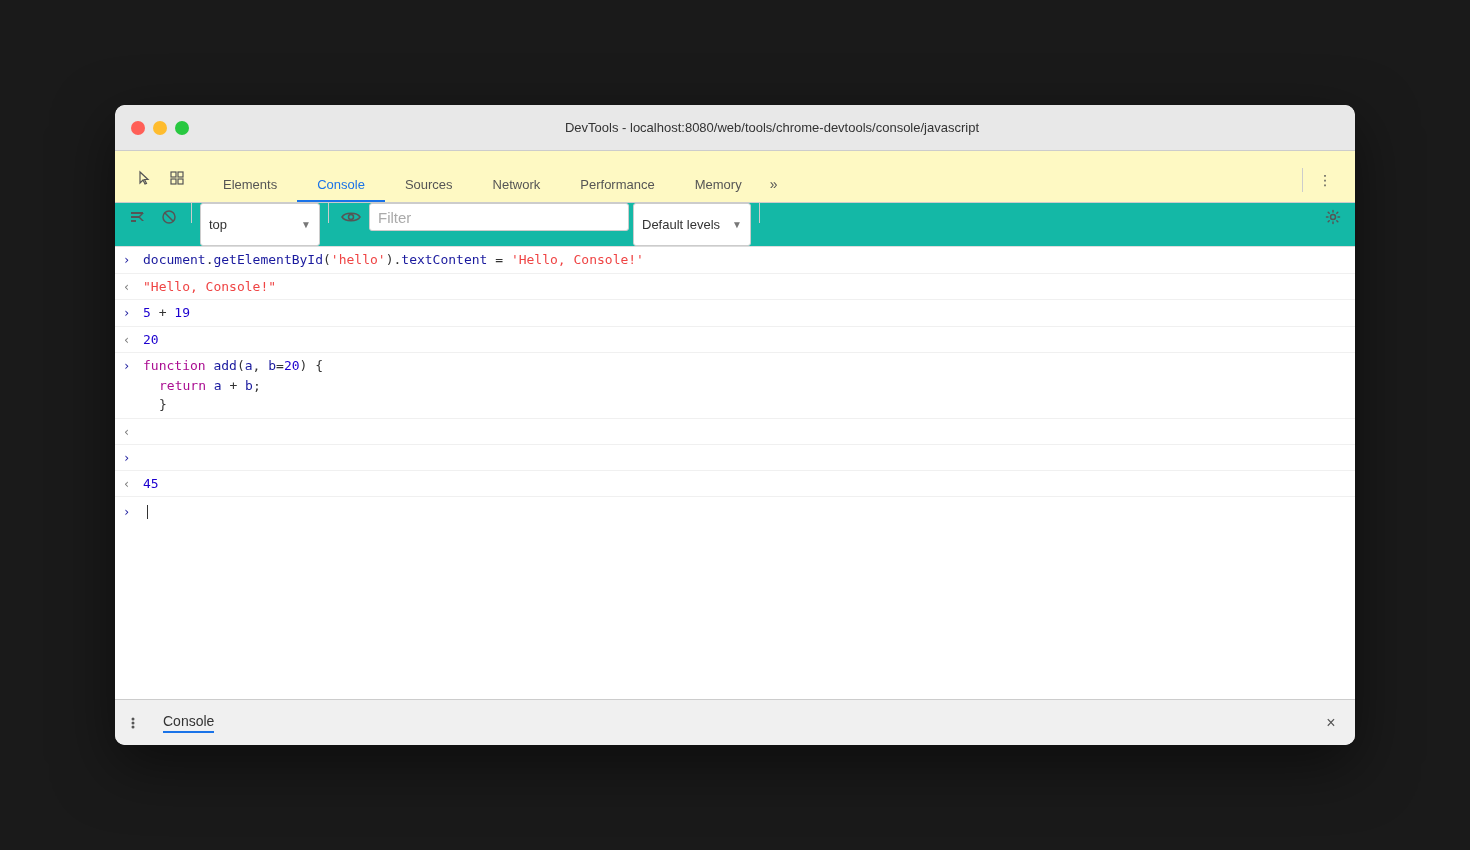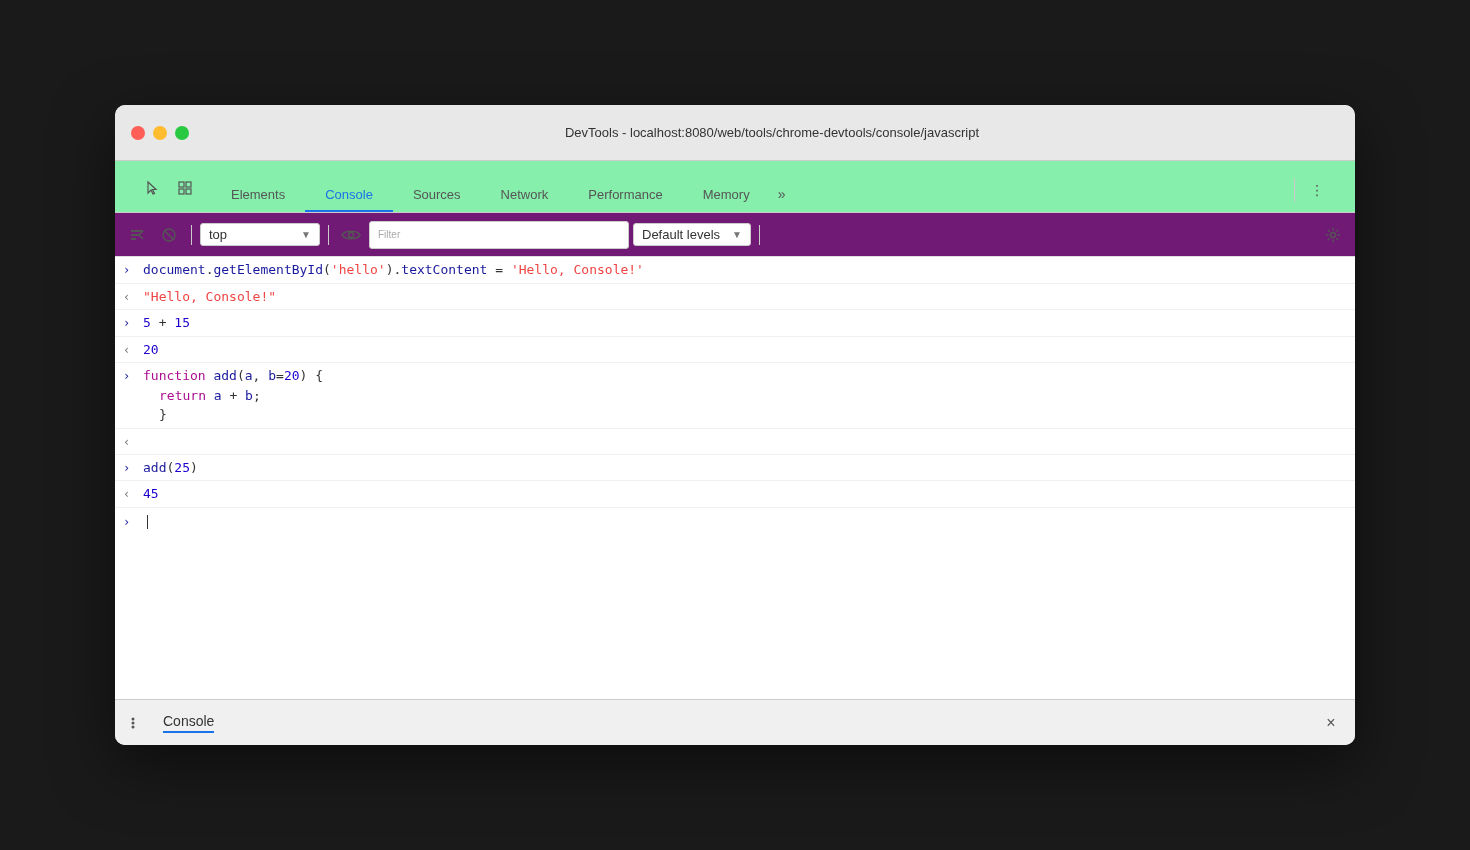--- a/index.html
+++ b/index.html
@@ -20,21 +20,21 @@
       border-radius: 10px;
       box-shadow: 0 20px 60px rgba(0,0,0,0.5);
       overflow: hidden;
       display: flex;
       flex-direction: column;
     }
 
     
     .title-bar {
       background: #e8e8e8;
-      height: 56px;
+      height: 46px;
       display: flex;
       align-items: center;
       padding: 0 16px;
       border-bottom: 1px solid #ccc;
       border-radius: 10px 10px 0 0;
       flex-shrink: 0;
     }
 
     .traffic-lights {
       display: flex;
@@ -55,25 +55,25 @@
     .title-text {
       flex: 1;
       text-align: center;
       font-size: 13px;
       color: #333;
       font-weight: 500;
     }
 
     
     .tabs-bar {
-      background: #86efac;
+      background: #fef9c3;
       height: 52px;
       display: flex;
       align-items: flex-end;
-      padding: 0 24px;
+      padding: 0 16px;
       border-bottom: 1px solid #ccc;
       flex-shrink: 0;
     }
 
     .tab-icons {
       display: flex;
       align-items: center;
       gap: 4px;
       padding-bottom: 10px;
       margin-right: 12px;
@@ -131,24 +131,23 @@
 
     .divider-v {
       width: 1px;
       height: 24px;
       background: #ccc;
       margin: 0 4px;
     }
 
     
     .toolbar {
-      background: #701a75;
+      background: #14b8a6;
       height: 44px;
       display: flex;
-      align-items: center;
       padding: 0 8px;
       border-bottom: 1px solid #ddd;
       flex-shrink: 0;
       gap: 4px;
     }
 
     .toolbar-btn {
       width: 28px;
       height: 28px;
       display: flex;
@@ -198,21 +197,21 @@
       color: #555;
     }
 
     .filter-input {
       flex: 1;
       max-width: 260px;
       height: 28px;
       border: 1px solid #ccc;
       border-radius: 3px;
       padding: 0 8px;
-      font-size: 10px;
+      font-size: 15px;
       color: #333;
       background: white;
       outline: none;
     }
 
     .filter-input::placeholder {
       color: #aaa;
     }
 
     .levels-btn {
@@ -485,21 +484,21 @@
     <div class="console-line">
       <span class="line-arrow output">‹</span>
       <span class="line-content">
         <span class="string">"Hello, Console!"</span>
       </span>
     </div>
 
     <div class="console-line">
       <span class="line-arrow input">›</span>
       <span class="line-content">
-        <span class="number">5</span><span class="operator"> + </span><span class="number">15</span>
+        <span class="number">5</span><span class="operator"> + </span><span class="number">19</span>
       </span>
     </div>
 
     <div class="console-line">
       <span class="line-arrow output">‹</span>
       <span class="line-content">
         <span class="number">20</span>
       </span>
     </div>
 
@@ -517,23 +516,20 @@
         <span class="operator">}</span>
       </div>
     </div>
 
     <div class="console-line">
       <span class="line-arrow output">‹</span>
     </div>
 
     <div class="console-line">
       <span class="line-arrow input">›</span>
-      <span class="line-content">
-        <span class="identifier">add</span><span class="operator">(</span><span class="number">25</span><span class="operator">)</span>
-      </span>
     </div>
 
     <div class="console-line">
       <span class="line-arrow output">‹</span>
       <span class="line-content">
         <span class="number">45</span>
       </span>
     </div>
 
     <div class="console-input-line">

